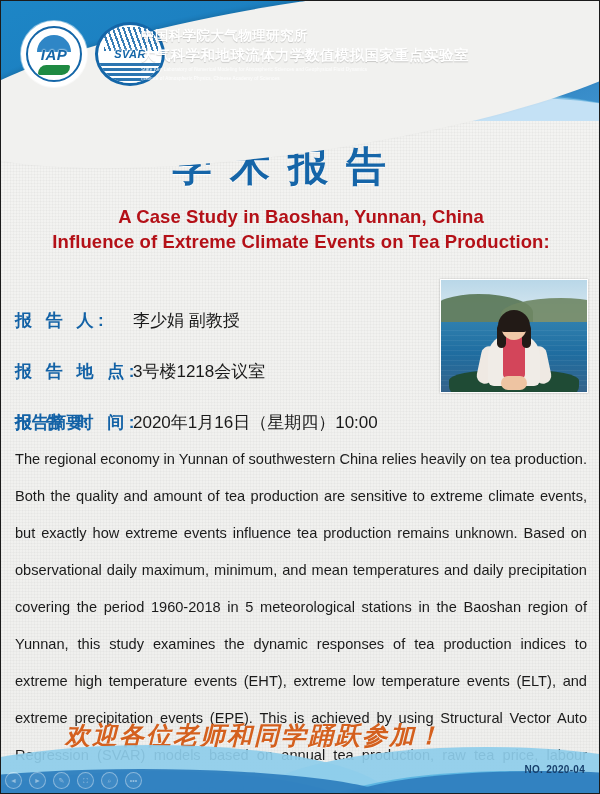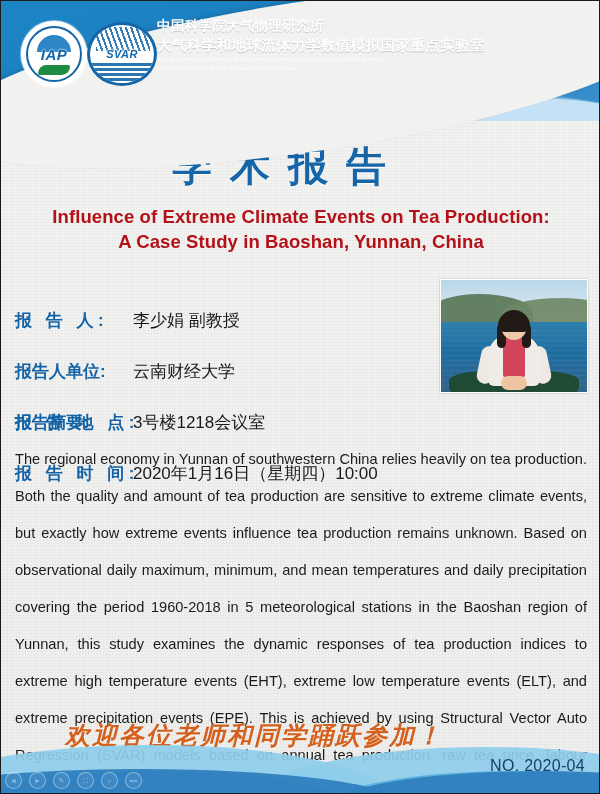--- a/index.html
+++ b/index.html
@@ -25,21 +25,21 @@
   }
   .bubble{position:absolute;border-radius:50%;background:rgba(255,255,255,0.10);}
   .bubble.d{background:rgba(255,255,255,0.07);}
   .hdr-wave{position:absolute;left:-60px;width:740px;border-radius:50%;}
   .w1{bottom:-118px;height:150px;background:#4fa3d6;opacity:.75;transform:rotate(-3deg);}
   .w2{bottom:-128px;height:150px;background:#8ec7e8;opacity:.85;transform:rotate(-5deg);}
   .w3{bottom:-138px;height:150px;background:#c7e3f5;opacity:.95;transform:rotate(-7deg);}
   .w4{bottom:-150px;height:150px;background:#f1f1ef;transform:rotate(-8.5deg);
       box-shadow:0 -2px 4px rgba(0,0,0,.12);}
 
-  .logos{position:absolute;left:20px;top:20px;display:flex;align-items:center;z-index:4;}
+  .logos{position:absolute;left:20px;top:20px;display:flex;align-items:center;gap:8px;z-index:4;}
   .logo-iap{
     width:62px;height:62px;border-radius:50%;
     background:#ffffff;border:2px solid #ffffff;
     display:flex;align-items:center;justify-content:center;
     box-shadow:0 0 0 1px rgba(255,255,255,.5);
   }
   .logo-iap .inner{
     width:52px;height:52px;border-radius:50%;
     border:2px solid #1466a8;background:#fff;
     position:relative;overflow:hidden;
@@ -57,21 +57,21 @@
     position:relative;overflow:hidden;
     display:flex;align-items:center;justify-content:center;
   }
   .logo-lasg .hatch{position:absolute;top:2px;left:6px;width:54px;height:24px;
     background:repeating-linear-gradient(70deg,#1466a8 0 2px,#fff 2px 5px);opacity:.85;}
   .logo-lasg .sea{position:absolute;bottom:0;left:0;width:64px;height:22px;
     background:repeating-linear-gradient(#fff 0 2px,#1466a8 2px 5px);opacity:.9;}
   .logo-lasg .txt{position:relative;z-index:2;font-size:11px;font-weight:bold;font-style:italic;
     color:#1466a8;letter-spacing:.5px;text-shadow:0 0 3px #fff,0 0 3px #fff,0 0 3px #fff;}
 
-  .org{position:absolute;left:140px;top:16px;z-index:4;color:#fff;margin-left:16px;}
+  .org{position:absolute;left:140px;top:26px;z-index:4;color:#fff;}
   .org .cn1{font-size:13.5px;font-weight:bold;letter-spacing:.4px;line-height:18px;
     text-shadow:0 1px 1px rgba(0,0,0,.18);}
   .org .cn2{font-size:14.5px;font-weight:bold;letter-spacing:.4px;line-height:20px;
     text-shadow:0 1px 1px rgba(0,0,0,.18);}
   .org .en{font-size:4.6px;line-height:6.6px;letter-spacing:.15px;margin-top:2px;opacity:.95;}
 
   
   .cn-title{
     position:absolute;left:0;top:138px;width:516px;text-align:center;
     font-family:"DejaVu Serif","Liberation Serif",serif;
@@ -145,21 +145,21 @@
     letter-spacing:2px;text-shadow:0 1px 0 rgba(255,255,255,.6);
   }
   .foot{position:absolute;left:0;bottom:0;width:600px;height:80px;overflow:hidden;}
   .fw{position:absolute;border-radius:50%;}
   .fw1{left:-90px;bottom:-62px;width:480px;height:110px;background:#8ecdea;opacity:.92;}
   .fw2{left:250px;bottom:-66px;width:470px;height:112px;background:#8ecdea;opacity:.92;}
   .fw3{left:-60px;bottom:-74px;width:430px;height:96px;background:#57b2e0;opacity:.9;}
   .fw4{left:300px;bottom:-78px;width:420px;height:100px;background:#57b2e0;opacity:.9;}
   .fw5{left:-120px;bottom:-46px;width:520px;height:70px;background:#2f80bf;opacity:.95;}
   .fw6{left:330px;bottom:-50px;width:420px;height:72px;background:#2f80bf;opacity:.95;}
-  .issue{position:absolute;right:14px;bottom:18px;font-size:16px;font-weight:normal;
+  .issue{position:absolute;right:14px;bottom:18px;font-size:10px;font-weight:bold;
     color:#173f6b;letter-spacing:.3px;}
 
   
   .player{position:absolute;left:4px;bottom:4px;display:flex;gap:7px;align-items:center;opacity:.48;}
   .pbtn{width:15px;height:15px;border-radius:50%;border:1px solid rgba(255,255,255,.85);
     background:rgba(255,255,255,.14);position:relative;}
   .pbtn i{position:absolute;left:0;right:0;top:0;bottom:0;display:flex;
     align-items:center;justify-content:center;font-size:7px;color:#fff;font-style:normal;line-height:1;}
 </style>
 </head>
@@ -201,32 +201,28 @@
       <div class="cn1">中国科学院大气物理研究所</div>
       <div class="cn2">大气科学和地球流体力学数值模拟国家重点实验室</div>
       <div class="en">State Key Laboratory of Numerical Modeling  for Atmospheric Sciences and Geophysical Fluid Dynamics</div>
       <div class="en">Institute of Atmospheric Physics, Chinese Academy of Sciences</div>
     </div>
   </div>
   <div class="hdr-wave w4" style="position:absolute;top:0;z-index:2;"></div>
 
   <div class="cn-title">学术报告</div>
   <div class="en-title">
+    <div>A Case Study in Baoshan, Yunnan, China</div>
     <div>Influence of Extreme Climate Events on Tea Production:</div>
-    <div>A Case Study in Baoshan, Yunnan, China</div>
   </div>
 
   <div class="info">
     <div class="row">
       <span class="lbl sp">报 告 人:</span>
       <span class="val">李少娟 副教授</span>
-    </div>
-    <div class="row">
-      <span class="lbl">报告人单位:</span>
-      <span class="val">云南财经大学</span>
     </div>
     <div class="row">
       <span class="lbl sp">报 告 地 点:</span>
       <span class="val">3号楼1218会议室</span>
     </div>
     <div class="row">
       <span class="lbl sp">报 告 时 间:</span>
       <span class="val">2020年1月16日（星期四）10:00</span>
     </div>
   </div>

